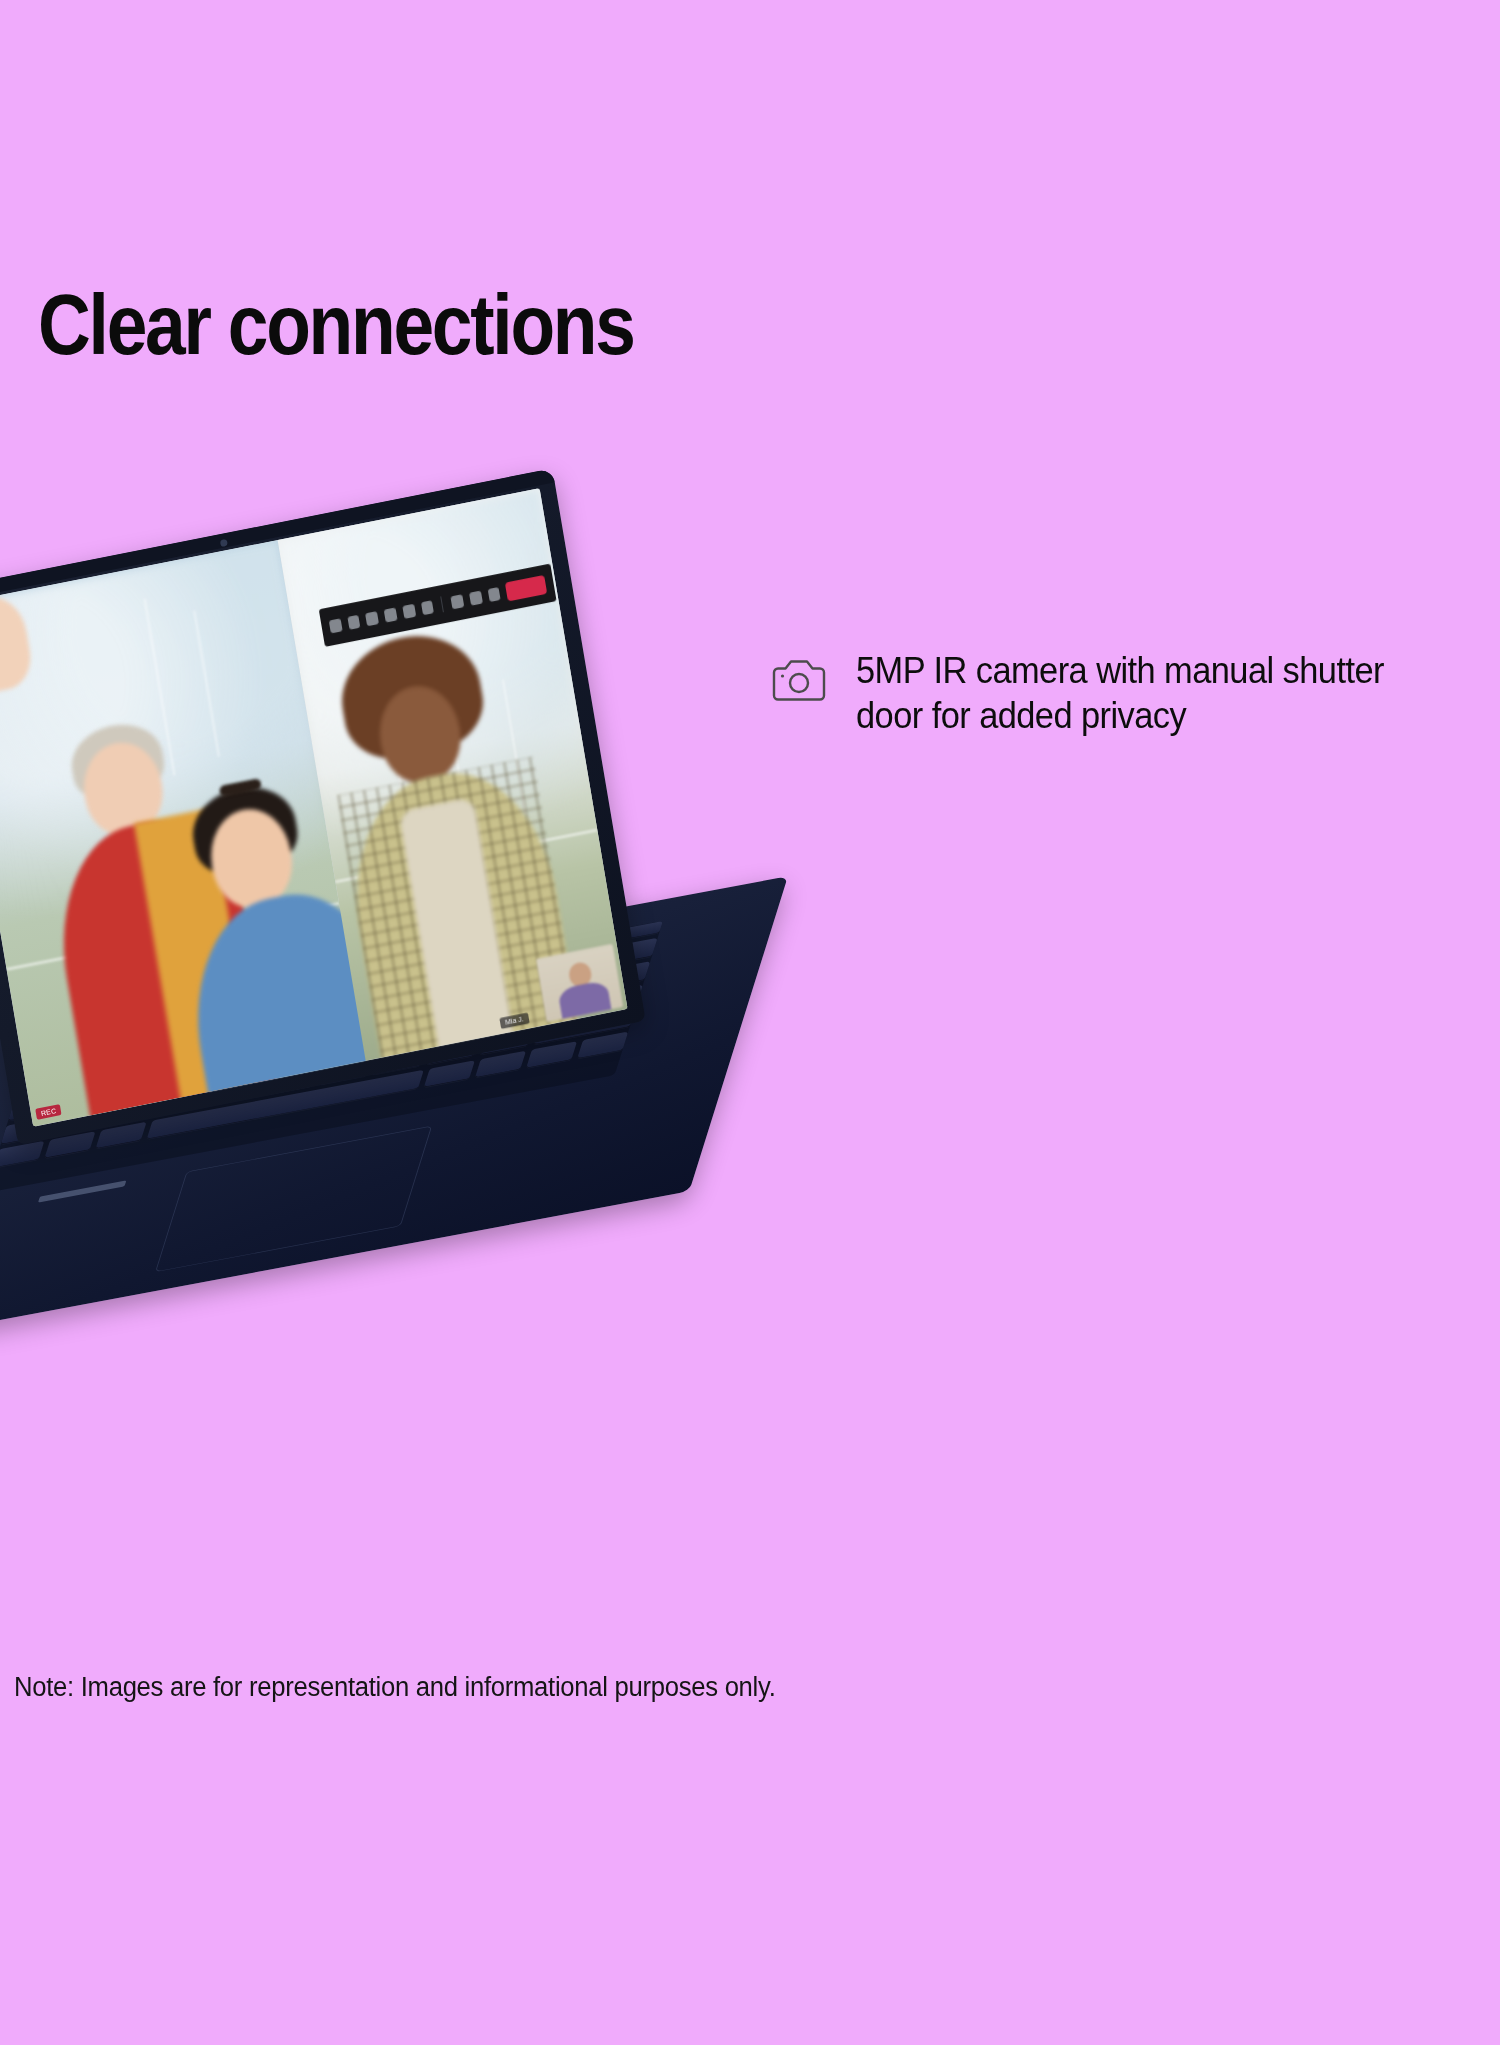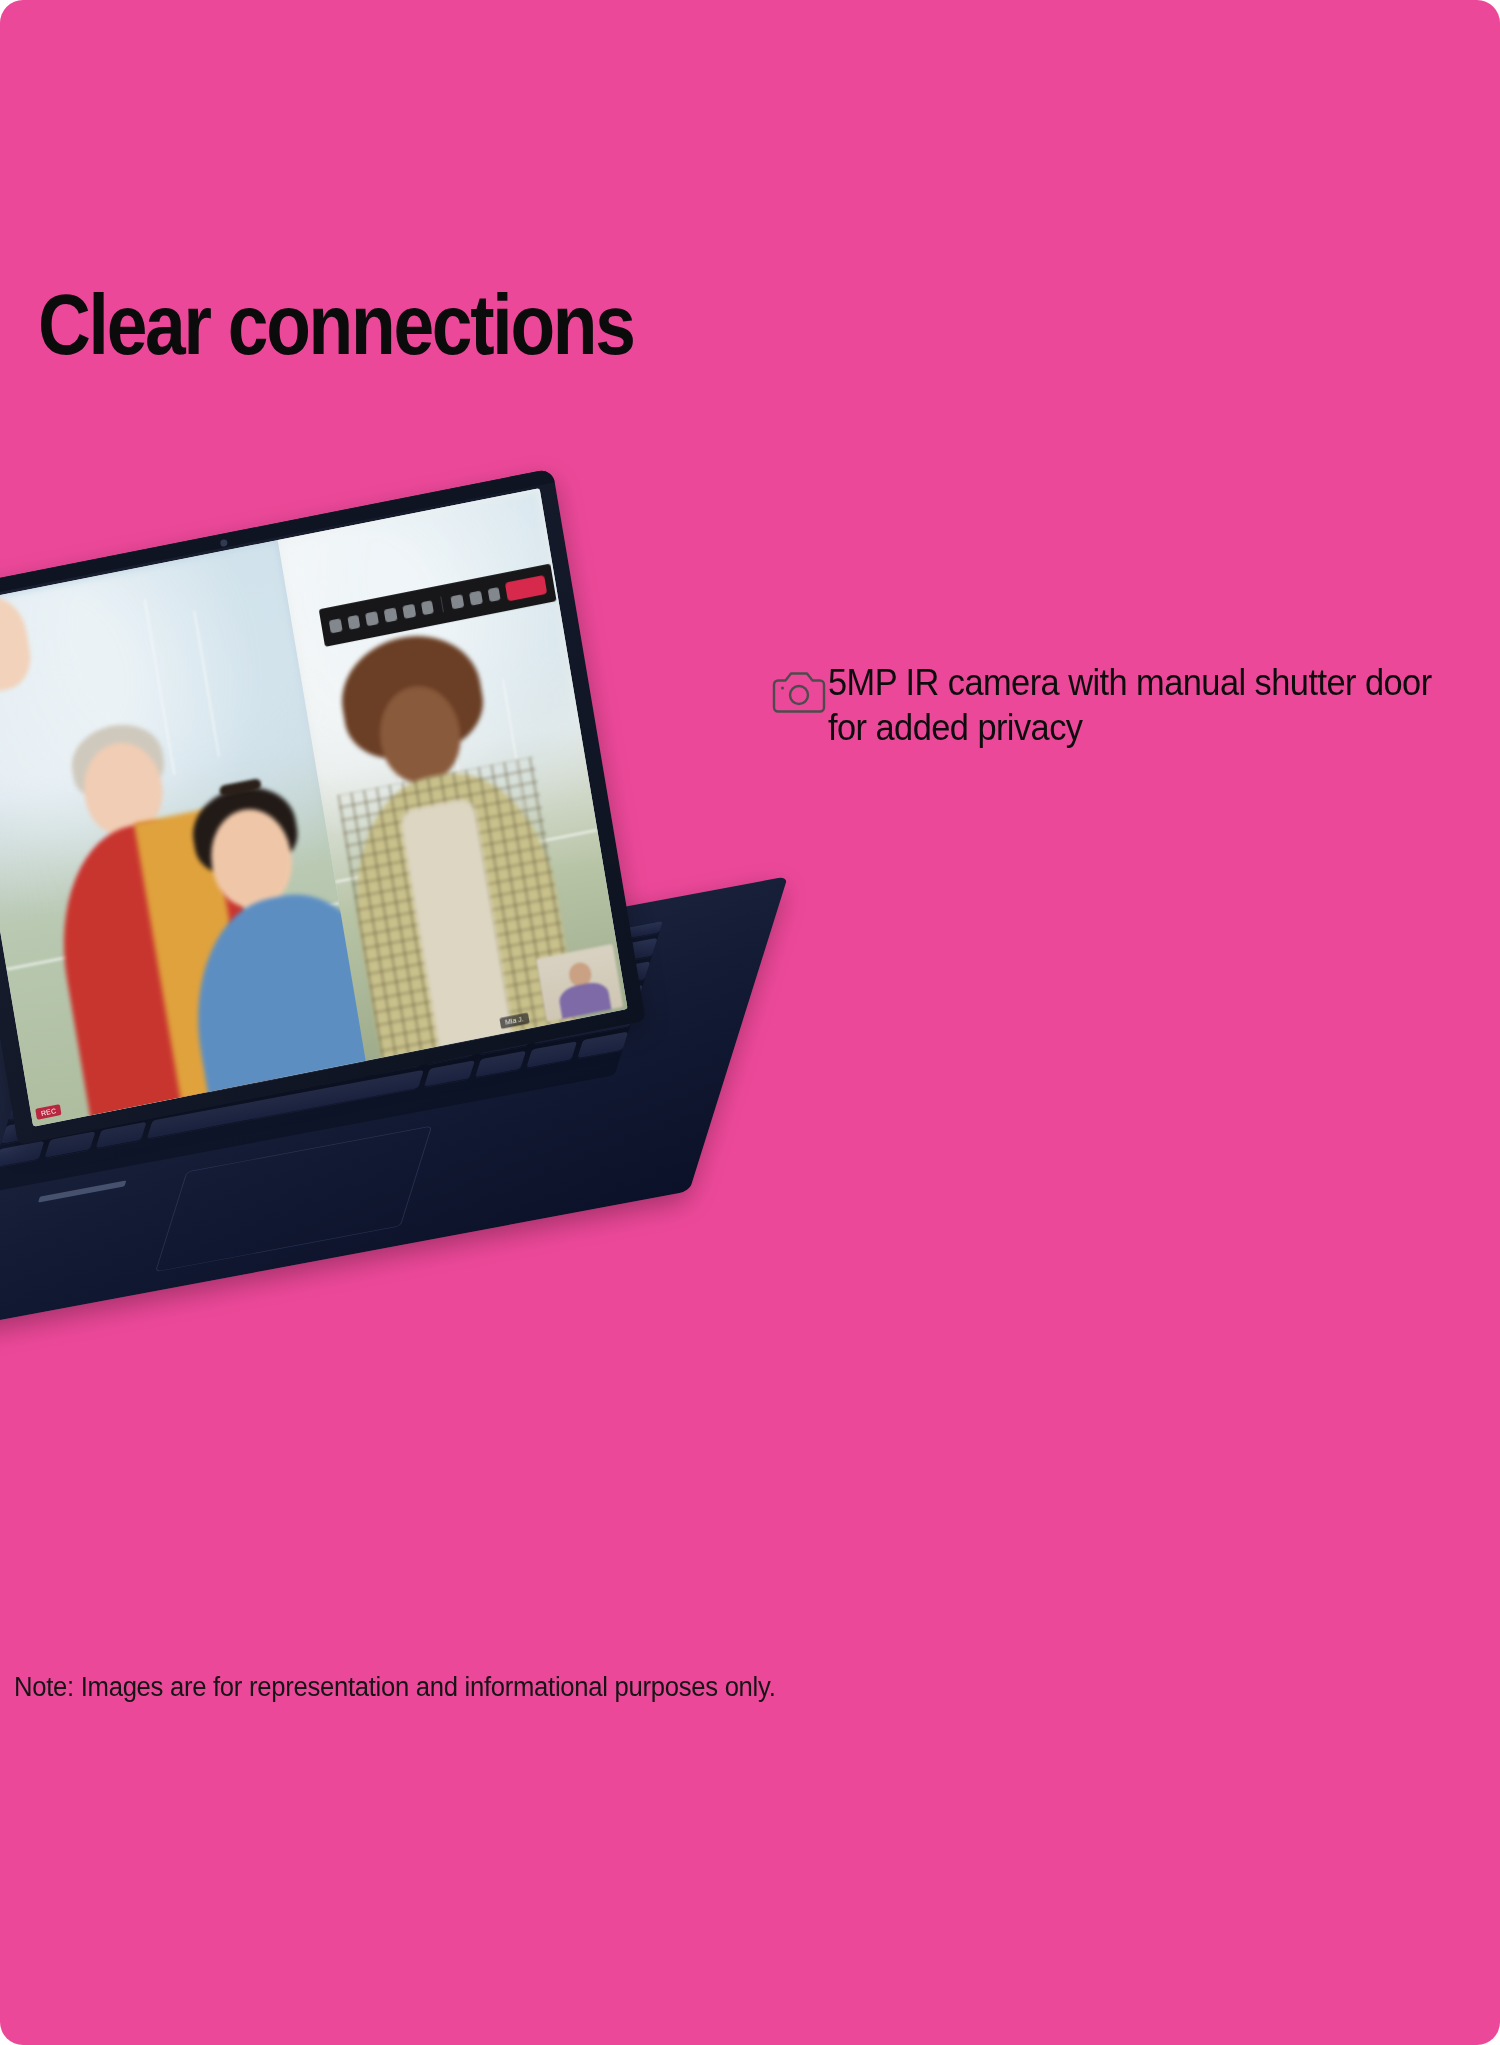--- a/index.html
+++ b/index.html
@@ -7,22 +7,21 @@
     width: 1500px;
     height: 2045px;
     background: #ffffff;
     font-family: "Liberation Sans", sans-serif;
     overflow: hidden;
   }
   .page {
     position: relative;
     width: 1500px;
     height: 2045px;
-    background: #ec4899;
-    border-radius: 23px;
+    background: #f0abfc;
   }
 
   
   .headline {
     position: absolute;
     left: 38px;
     top: 284px;
     font-size: 85px;
     line-height: 0.96;
     font-weight: 700;
@@ -190,22 +189,22 @@
   
   .features {
     position: absolute;
     left: 770px;
     top: 648px;
     width: 710px;
   }
   .feature {
     display: flex;
     align-items: flex-start;
+    gap: 28px;
     margin-bottom: 34px;
-    margin-top: 12px;
   }
   .feature:last-child { margin-bottom: 0; }
   .f-icon {
     flex: 0 0 58px;
     width: 58px;
     height: 58px;
     display: flex;
     align-items: center;
     justify-content: center;
     margin-top: 4px;

